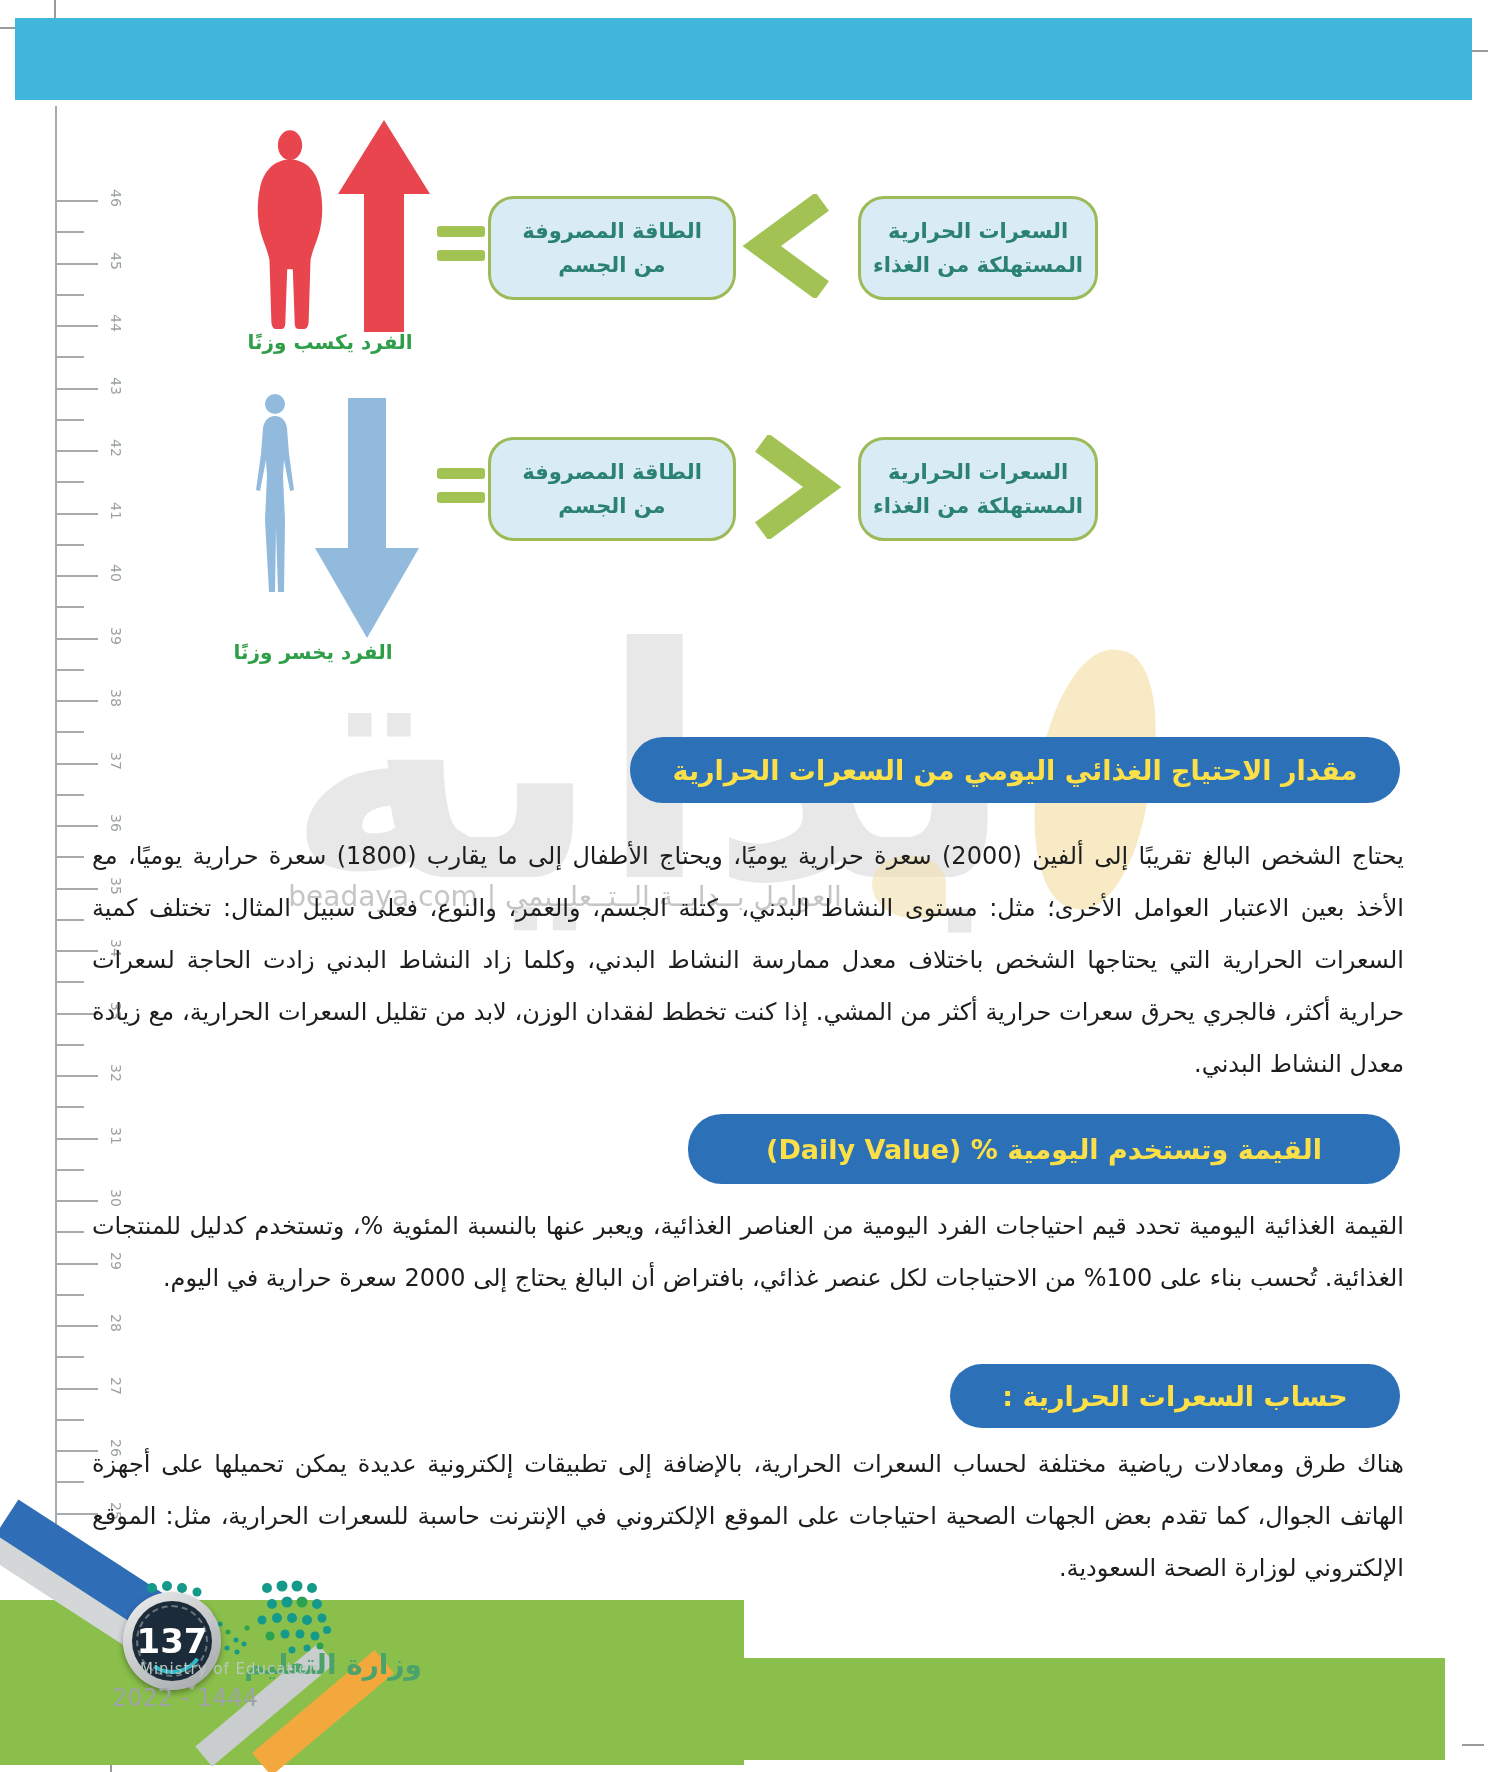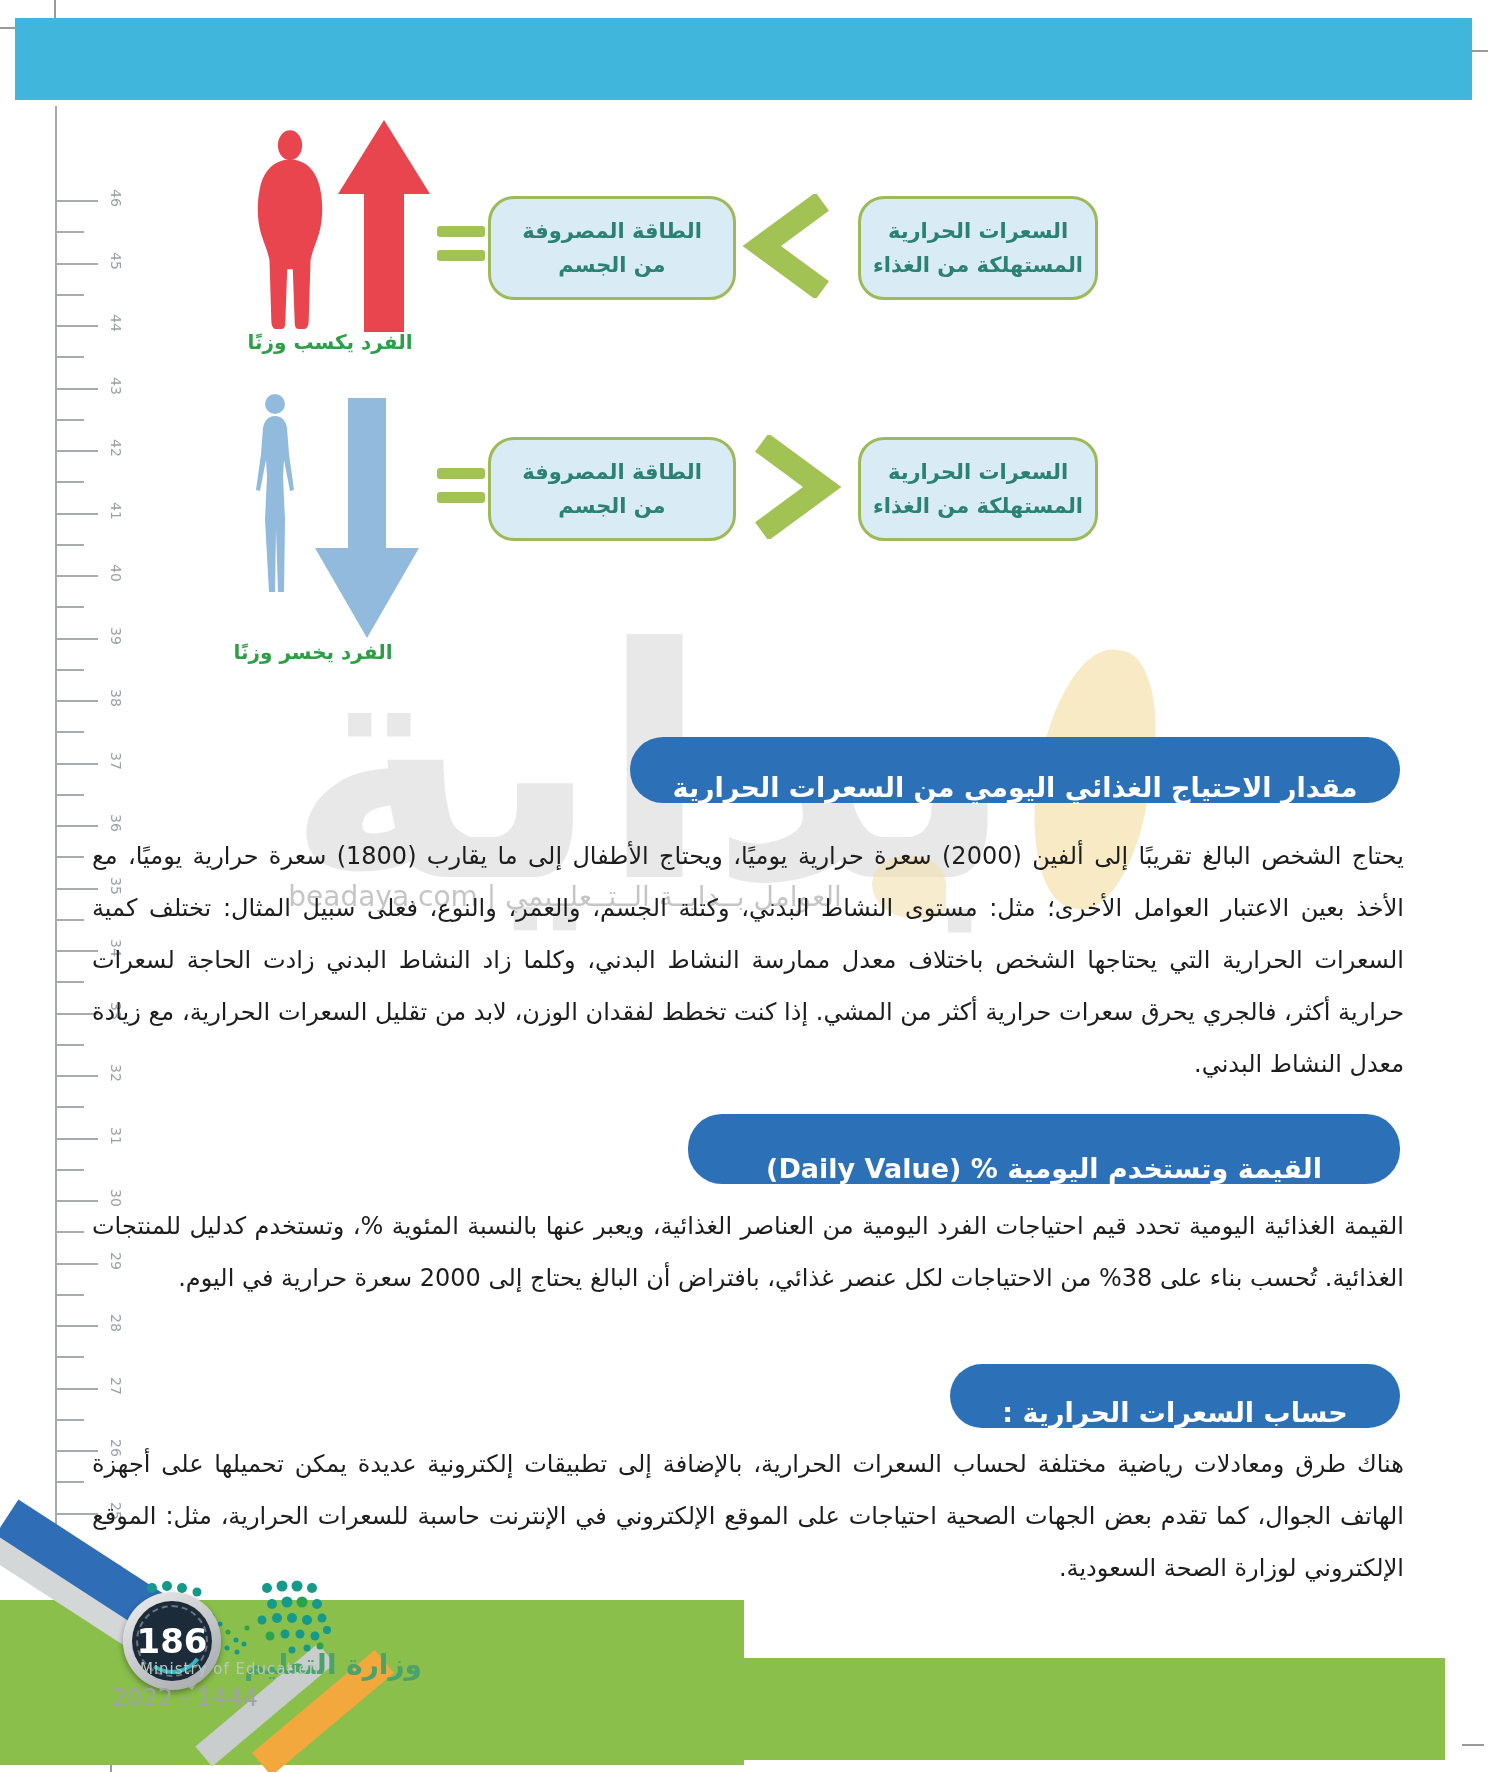--- a/index.html
+++ b/index.html
@@ -30,21 +30,21 @@
   
   .wm-big{position:absolute;left:110px;top:590px;width:1080px;text-align:center;font-size:320px;line-height:1.1;
           color:#cdcdcd;opacity:.45;font-weight:bold;direction:rtl;pointer-events:none;}
   .wm-pen{position:absolute;left:1038px;top:648px;width:112px;height:262px;background:#f6e5b6;opacity:.8;
           border-radius:55% 45% 48% 52%;transform:rotate(9deg);}
   .wm-pen2{position:absolute;left:872px;top:856px;width:74px;height:62px;background:#f2dfae;opacity:.6;border-radius:50% 50% 20% 60%;}
   .wm-line{position:absolute;left:205px;top:880px;width:720px;text-align:center;color:#bcbcbc;opacity:.85;
            font-size:28px;direction:rtl;}
 
   
-  .sec-title{position:absolute;background:#2c70b7;border-radius:34px;color:#ffffff;display:flex;align-items:flex-end;
+  .sec-title{position:absolute;background:#2c70b7;border-radius:34px;color:#fde047;display:flex;align-items:center;
              justify-content:center;direction:rtl;font-weight:bold;font-size:27px;}
   .sec-body{position:absolute;left:92px;width:1312px;direction:rtl;text-align:justify;color:#1d1d1d;
             font-size:24px;line-height:52px;}
 
   
   .green-a{position:absolute;left:0;top:1600px;width:744px;height:165px;background:#8abf4b;}
   .green-b{position:absolute;left:744px;top:1658px;width:701px;height:102px;background:#8abf4b;}
   .stripe{position:absolute;}
   .badge{position:absolute;left:123px;top:1592px;width:98px;height:98px;border-radius:50%;
          background:linear-gradient(145deg,#efefef,#9fa4a8);display:flex;align-items:center;justify-content:center;
@@ -216,21 +216,21 @@
   <div class="wm-line">العوامل بــدايــة الــتــعلــيمي | beadaya.com</div>
 
   <div class="sec-title" style="left:630px;top:737px;width:770px;height:66px;">
     <span>مقدار الاحتياج الغذائي اليومي من السعرات الحرارية</span>
   </div>
   <div class="sec-body" style="top:830px;">يحتاج الشخص البالغ تقريبًا إلى ألفين (2000) سعرة حرارية يوميًا، ويحتاج الأطفال إلى ما يقارب (1800) سعرة حرارية يوميًا، مع الأخذ بعين الاعتبار العوامل الأخرى؛ مثل: مستوى النشاط البدني، وكتلة الجسم، والعمر، والنوع، فعلى سبيل المثال: تختلف كمية السعرات الحرارية التي يحتاجها الشخص باختلاف معدل ممارسة النشاط البدني، وكلما زاد النشاط البدني زادت الحاجة لسعرات حرارية أكثر، فالجري يحرق سعرات حرارية أكثر من المشي. إذا كنت تخطط لفقدان الوزن، لابد من تقليل السعرات الحرارية، مع زيادة معدل النشاط البدني.</div>
 
   <div class="sec-title" style="left:688px;top:1114px;width:712px;height:70px;">
     <span>القيمة وتستخدم اليومية % (Daily Value)</span>
   </div>
-  <div class="sec-body" style="top:1200px;">القيمة الغذائية اليومية تحدد قيم احتياجات الفرد اليومية من العناصر الغذائية، ويعبر عنها بالنسبة المئوية %، وتستخدم كدليل للمنتجات الغذائية. تُحسب بناء على 38% من الاحتياجات لكل عنصر غذائي، بافتراض أن البالغ يحتاج إلى 2000 سعرة حرارية في اليوم.</div>
+  <div class="sec-body" style="top:1200px;">القيمة الغذائية اليومية تحدد قيم احتياجات الفرد اليومية من العناصر الغذائية، ويعبر عنها بالنسبة المئوية %، وتستخدم كدليل للمنتجات الغذائية. تُحسب بناء على 100% من الاحتياجات لكل عنصر غذائي، بافتراض أن البالغ يحتاج إلى 2000 سعرة حرارية في اليوم.</div>
 
   <div class="sec-title" style="left:950px;top:1364px;width:450px;height:64px;">
     <span>حساب السعرات الحرارية :</span>
   </div>
   <div class="sec-body" style="top:1438px;">هناك طرق ومعادلات رياضية مختلفة لحساب السعرات الحرارية، بالإضافة إلى تطبيقات إلكترونية عديدة يمكن تحميلها على أجهزة الهاتف الجوال، كما تقدم بعض الجهات الصحية احتياجات على الموقع الإلكتروني في الإنترنت حاسبة للسعرات الحرارية، مثل: الموقع الإلكتروني لوزارة الصحة السعودية.</div>
 
   <div class="green-a"></div>
   <div class="green-b"></div>
 
   <div class="stripe" style="left:-30px;top:1596px;width:250px;height:28px;background:#d4d7d8;transform:rotate(33deg);"></div>
@@ -284,21 +284,21 @@
       <circle cx="185" cy="52" r="4" fill="#15998a"></circle>
       <circle cx="150" cy="72" r="3.5" fill="#15998a"></circle>
       <circle cx="165" cy="70" r="3.5" fill="#15998a"></circle>
       <circle cx="178" cy="68" r="3.5" fill="#2ba24f"></circle>
     </svg>
 
   <div class="badge">
     <div class="badge-inner">
       <div class="badge-ticks"></div>
       <div class="badge-arc"></div>
-      <span class="badge-num">186</span>
+      <span class="badge-num">137</span>
     </div>
   </div>
 
   <div class="min-ar">وزارة التعليم</div>
   <div class="min-en">Ministry of Education</div>
   <div class="min-year">2022 - 1444</div>
 
 </div>
 
 </body></html>

